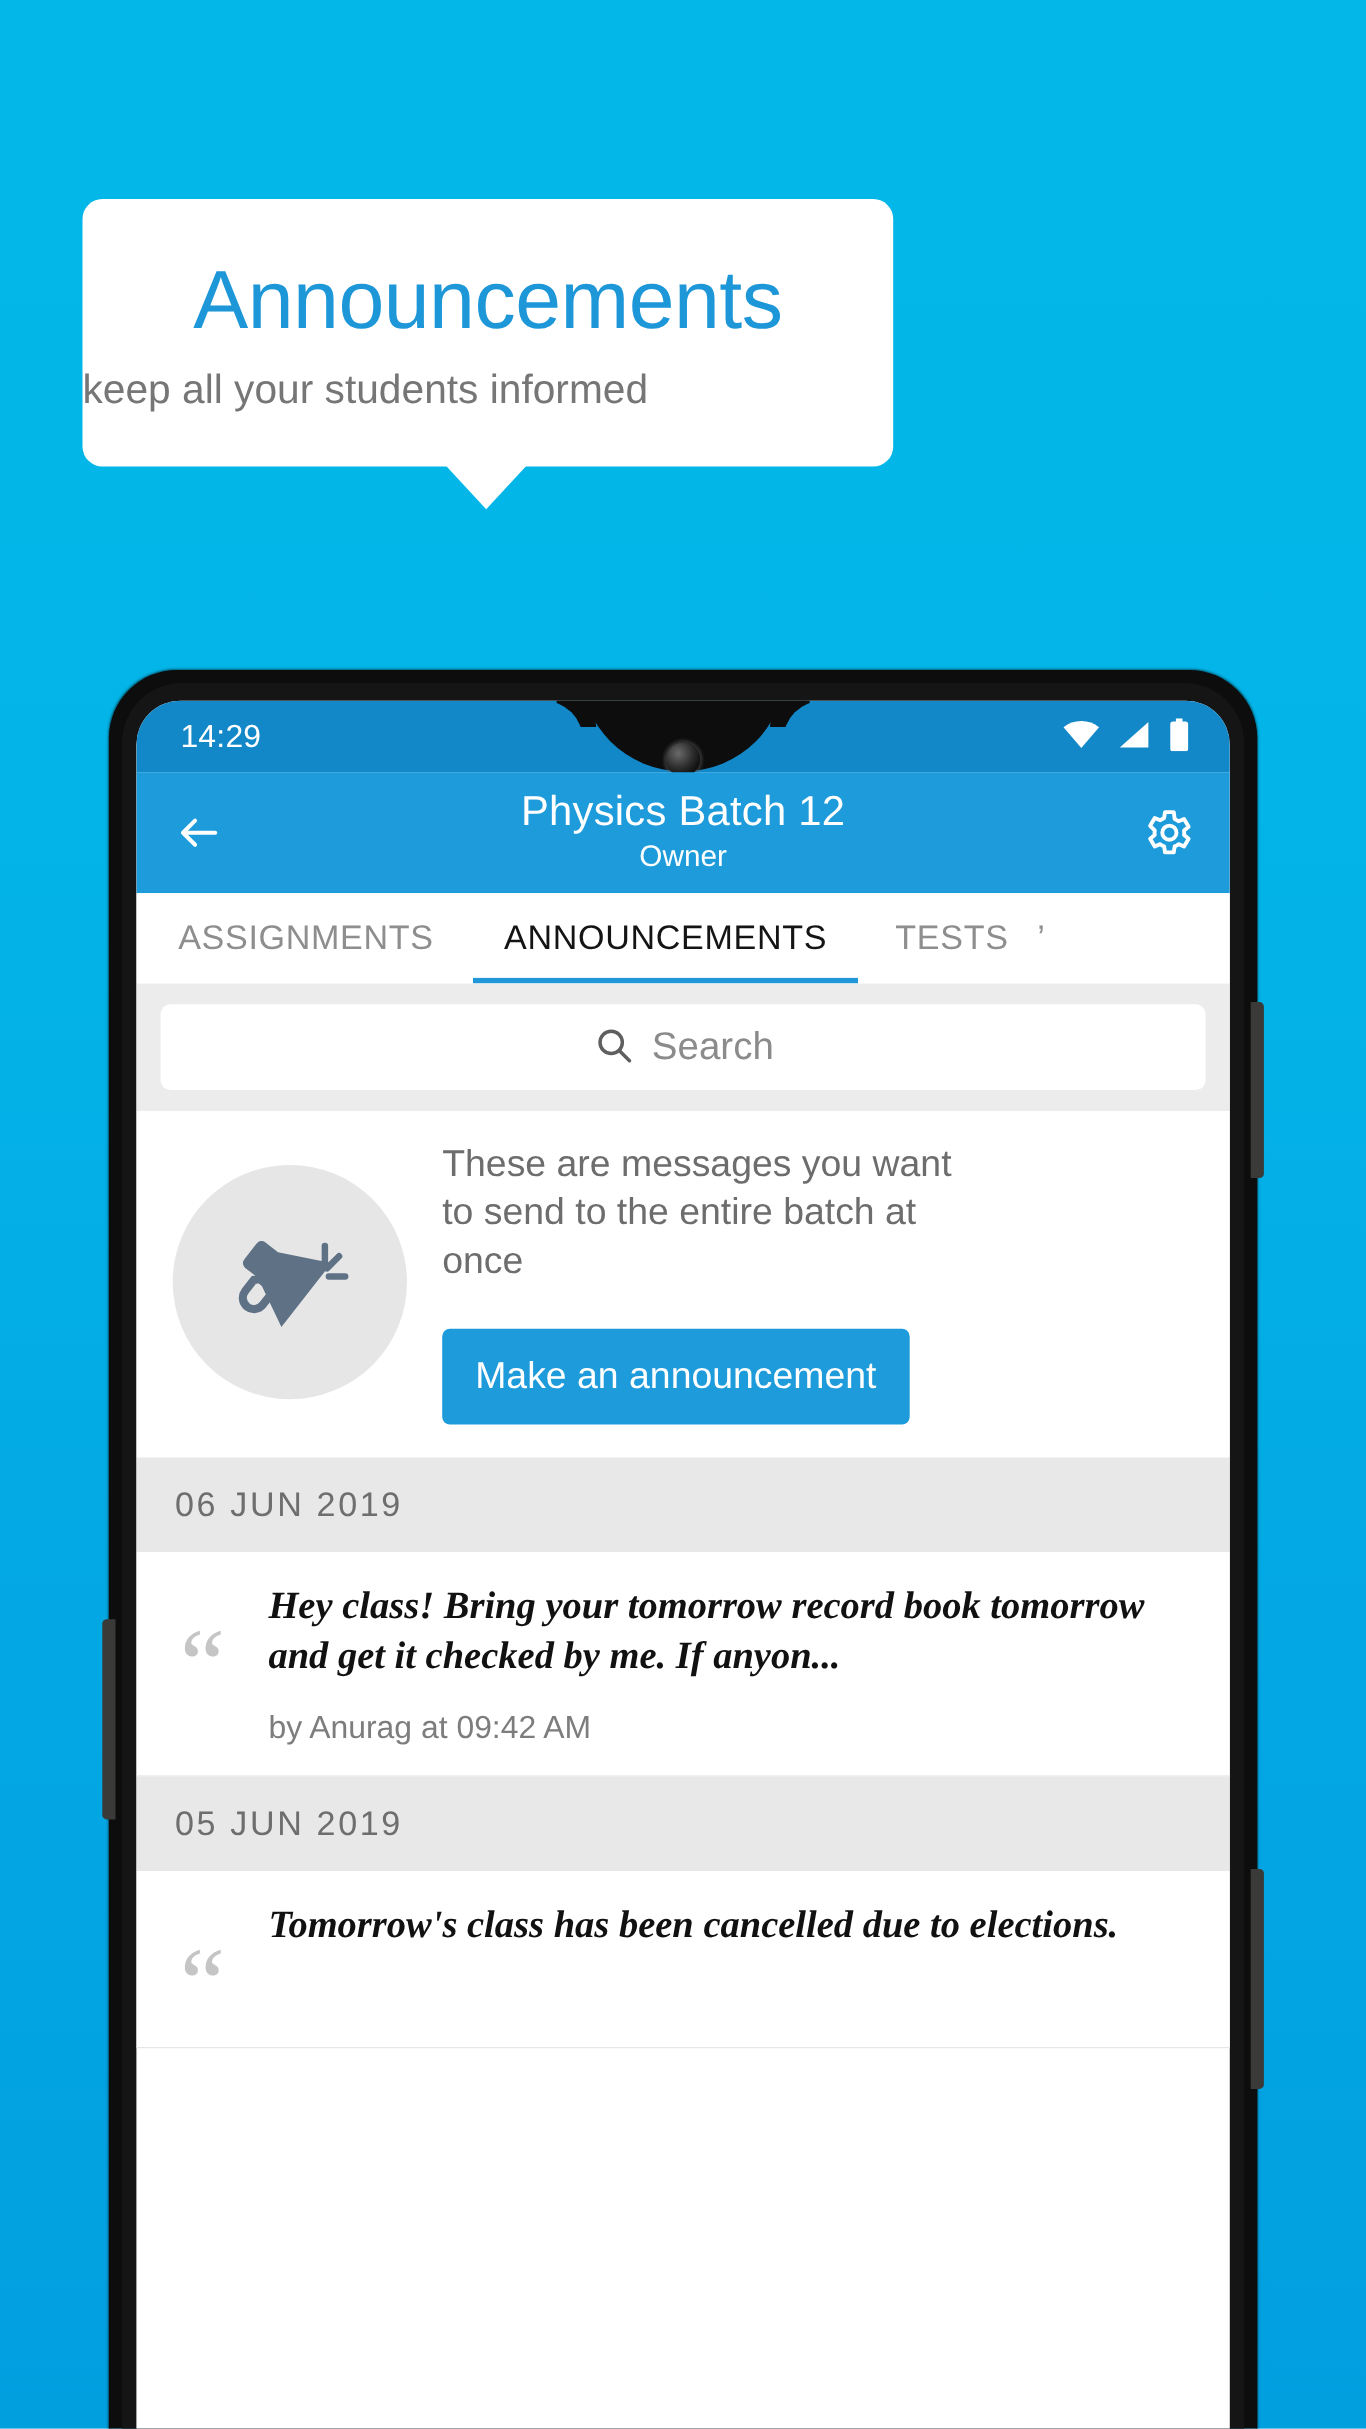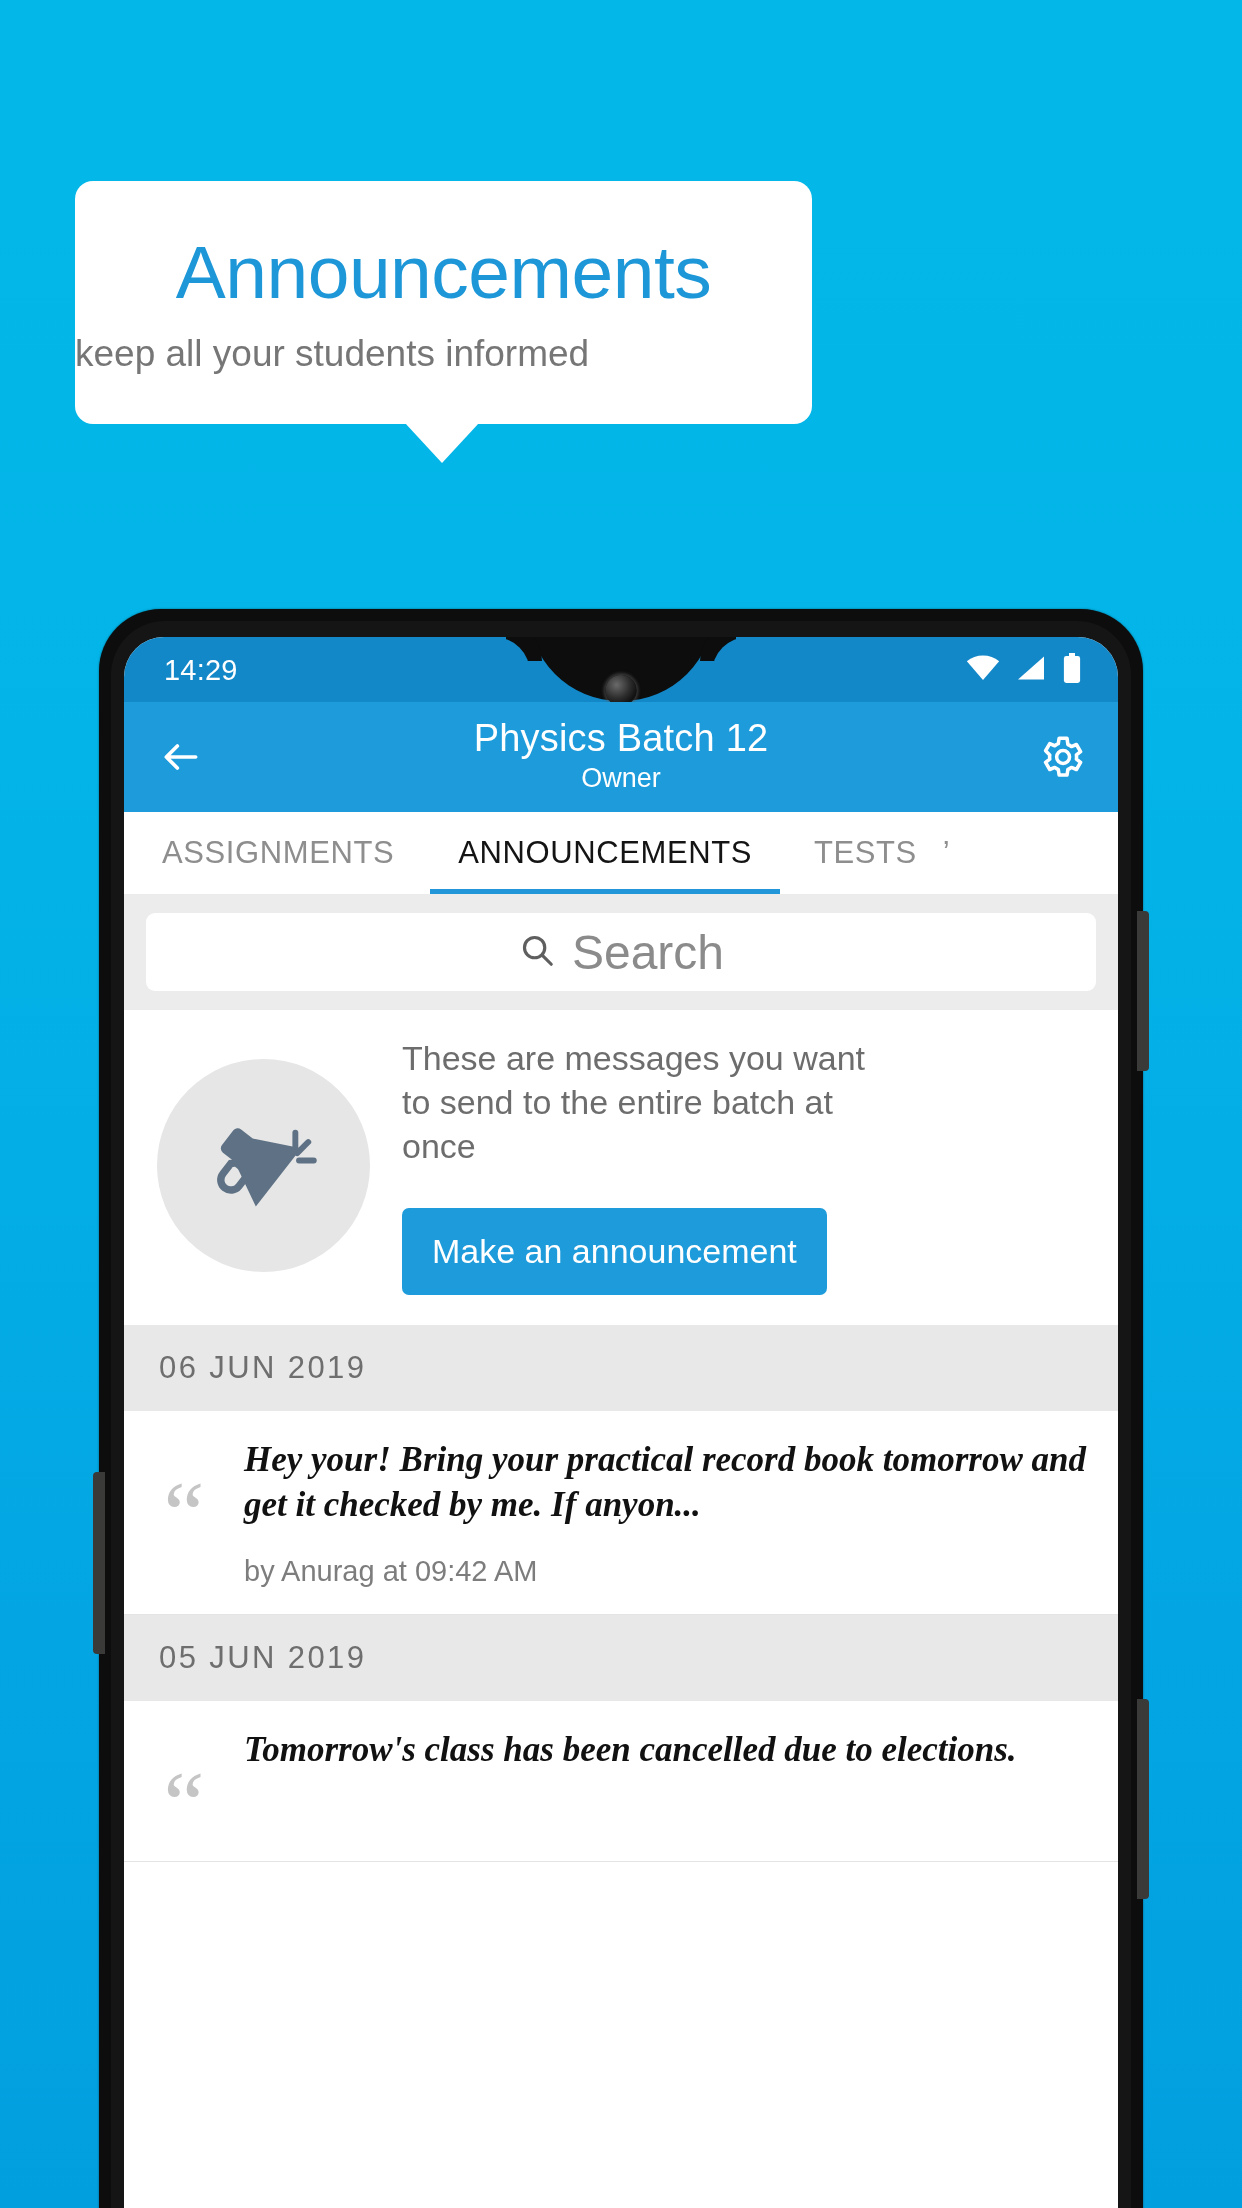--- a/index.html
+++ b/index.html
@@ -264,21 +264,21 @@
     height: 78px;
     background: #ffffff;
     border-radius: 9px;
     display: flex;
     align-items: center;
     justify-content: center;
     gap: 16px;
   }
   #search-placeholder {
     color: #8b8b8b;
-    font-size: 48px;
+    font-size: 35px;
   }
 
   
   #promo-row {
     background: #ffffff;
     display: flex;
     align-items: center;
     padding: 26px 0 30px 0;
   }
   #megaphone-circle {
@@ -455,21 +455,21 @@
         <div id="promo-right">
           <div id="promo-desc">These are messages you want to send to the entire batch at once</div>
           <button id="make-announcement-btn">Make an announcement</button>
         </div>
       </div>
 
       <div class="date-header">06 JUN 2019</div>
       <div class="announcement">
         <div class="quote-mark">“</div>
         <div class="ann-body">
-          <div class="ann-text">Hey your! Bring your practical record book tomorrow and get it checked by me. If anyon...</div>
+          <div class="ann-text">Hey class! Bring your tomorrow record book tomorrow and get it checked by me. If anyon...</div>
           <div class="ann-meta">by Anurag at 09:42 AM</div>
         </div>
       </div>
 
       <div class="date-header">05 JUN 2019</div>
       <div class="announcement">
         <div class="quote-mark">“</div>
         <div class="ann-body">
           <div class="ann-text">Tomorrow's class has been cancelled due to elections.</div>
         </div>

